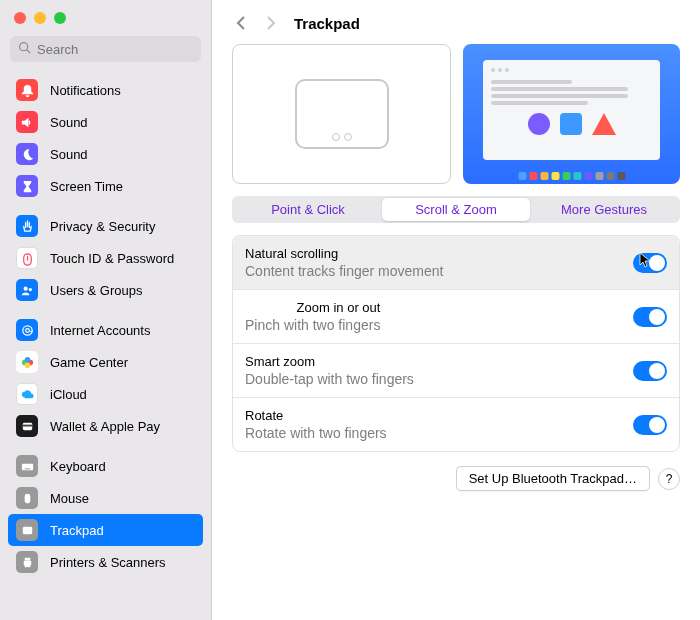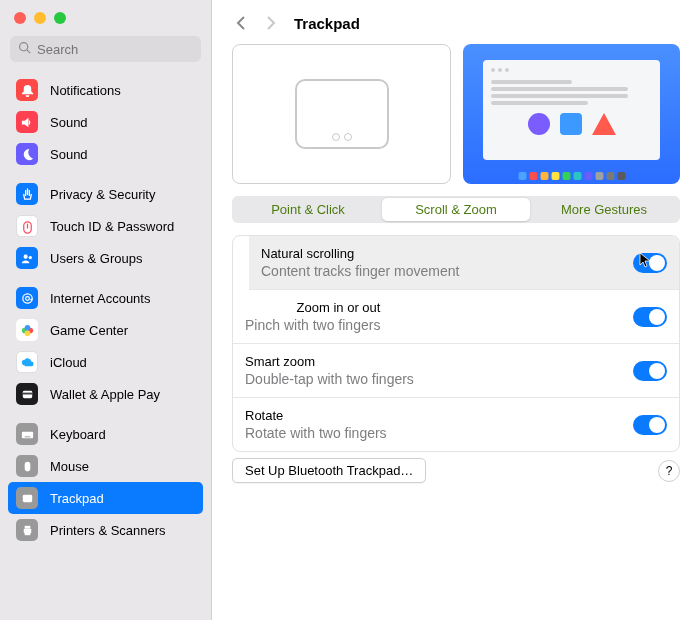--- a/index.html
+++ b/index.html
@@ -35,33 +35,33 @@
 .demo-hdr{height:6px;margin-bottom:6px;display:flex;gap:3px}
 .demo-hdr span{width:4px;height:4px;border-radius:50%;background:#d0d0d0}
 .demo-line{height:4px;background:#d0d0d2;border-radius:2px;margin:3px 0}
 .demo-shapes{display:flex;gap:10px;margin-top:8px;justify-content:center}
 .d-circ{width:22px;height:22px;border-radius:50%;background:#7a5cff}
 .d-sq{width:22px;height:22px;border-radius:4px;background:#3b99ff}
 .d-tri{width:0;height:0;border-left:12px solid transparent;border-right:12px solid transparent;border-bottom:22px solid #ff5a4d}
 .dock{position:absolute;bottom:4px;left:50%;transform:translateX(-50%);display:flex;gap:3px}
 .dock span{width:8px;height:8px;border-radius:2px}
 .tabs{display:flex;background:#e8e8ea;border-radius:6px;padding:2px;margin-bottom:12px}
-.tab{flex:1;text-align:center;padding:4px 0;border-radius:5px;font-size:13px;color:#4d7c0f}
+.tab{flex:1;text-align:center;padding:4px 0;border-radius:5px;font-size:13px;color:#6d28d9}
 .tab.active{background:#fff;box-shadow:0 0.5px 2px rgba(0,0,0,0.15)}
 .options{border:1px solid #e2e2e4;border-radius:8px;overflow:hidden}
 .option{display:flex;align-items:center;justify-content:space-between;padding:10px 12px;border-bottom:1px solid #e6e6e8}
 .option:last-child{border-bottom:none}
 .option.hover{background:#eeeeef}
 .opt-text{display:flex;flex-direction:column;gap:2px}
 .opt-title{font-size:13px}
 .opt-sub{font-size:14px;color:#7e7e80}
 .toggle{width:34px;height:20px;background:#0a7aff;border-radius:10px;position:relative}
 .toggle::after{content:"";position:absolute;right:2px;top:2px;width:16px;height:16px;background:#fff;border-radius:50%}
 .cursor{position:absolute;width:12px;height:16px}
-.footer{display:flex;justify-content:space-between;gap:8px;margin-top:6px;align-items:center}
+.footer{display:flex;justify-content:flex-end;gap:8px;margin-top:14px;align-items:center}
 .btn{background:#fff;border:1px solid #d0d0d0;border-radius:5px;padding:4px 12px;font-size:13px;box-shadow:0 0.5px 1px rgba(0,0,0,0.05)}
 .help{width:22px;height:22px;border-radius:50%;border:1px solid #d0d0d0;display:flex;align-items:center;justify-content:center;font-size:12px;background:#fff}
 </style>
 </head>
 <body>
 
 <div class="window">
   <div class="sidebar">
     <div class="titlebar">
       <div class="traffic tl-close"></div>
@@ -98,20 +98,28 @@
             <span class="side-label">Sound</span>
           </div>
           <div class="side-item">
             <div class="icon-box" style="background: rgb(106, 92, 255);">
               <svg width="15" height="15" viewBox="0 0 16 16">
                 <path d="M10 2a6 6 0 1 0 4 10.5A7 7 0 0 1 10 2z" fill="#fff"></path>
               </svg>
             </div>
             <span class="side-label">Sound</span>
           </div>
+          <div class="side-item">
+            <div class="icon-box" style="background: rgb(106, 92, 255);">
+              <svg width="15" height="15" viewBox="0 0 16 16">
+                <path d="M4 2h8v2l-3 4 3 4v2H4v-2l3-4-3-4V2z" fill="#fff"></path>
+              </svg>
+            </div>
+            <span class="side-label">Screen Time</span>
+          </div>
         </div>
         <div class="side-group">
           <div class="side-item">
             <div class="icon-box" style="background: rgb(10, 122, 255);">
               <svg width="15" height="15" viewBox="0 0 16 16">
                 <path d="M8 2v6M6 4v5M10 4v5M4 8l1 5h6l1-5" fill="none" stroke="#fff" stroke-width="1.4" stroke-linecap="round"></path>
               </svg>
             </div>
             <span class="side-label">Privacy &amp; Security</span>
           </div>
@@ -267,21 +275,21 @@
             </div>
         </div>
       </div>
 
       <div class="tabs" id="tabs">
           <div class="tab">Point &amp; Click</div>
           <div class="tab active">Scroll &amp; Zoom</div>
           <div class="tab">More Gestures</div>
         </div>
       <div class="options" id="options">
-          <div class="option hover" style="position: relative; margin-left: 16px;">
+          <div class="option hover" style="position: relative;">
             <div class="opt-text">
               <div class="opt-title">Natural scrolling</div>
               <div class="opt-sub">Content tracks finger movement</div>
             </div>
             <div class="toggle"></div>
             <div class="cursor" style="right: 28px; top: 16px;"><svg width="12" height="16" viewBox="0 0 12 16">
                 <path d="M1 1l0 12 3-3 2 5 2-1-2-5 5 0z" fill="#000" stroke="#fff" stroke-width="0.8"></path>
               </svg></div>
           </div>
           <div class="option" style="position: relative; text-align: right;">

